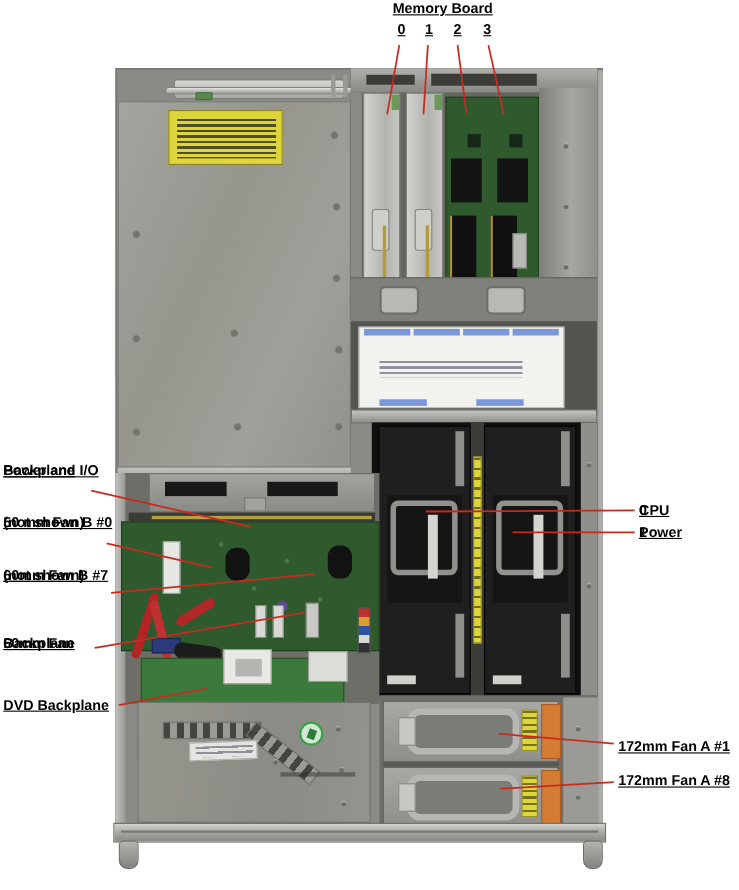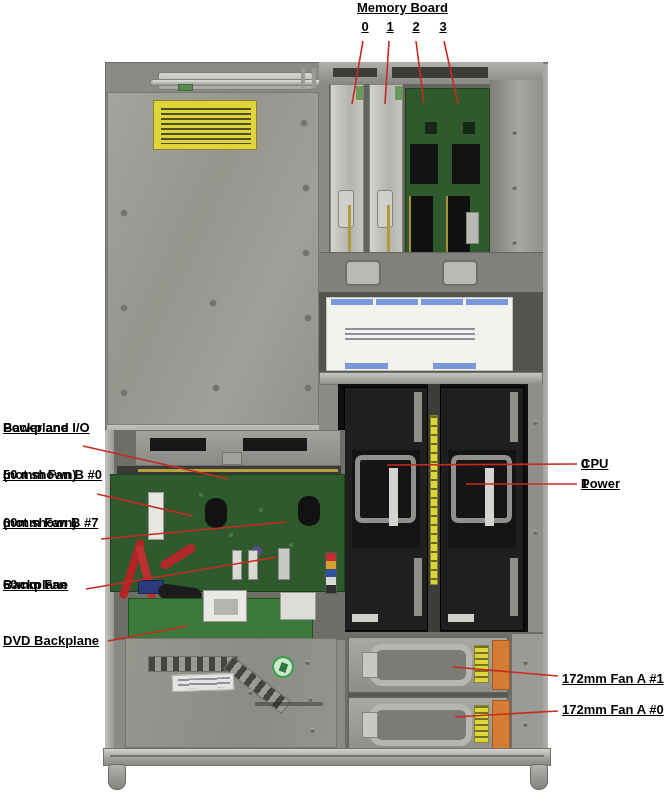--- a/index.html
+++ b/index.html
@@ -270,16 +270,16 @@
   </div>
   <div class="cpu-row" style="left:581px;top:476px;">
     <i class="n">1</i>
     <i>Power</i>
   </div>
 
   <div class="lbl" style="left:562px;top:671px;">
     <span>172mm Fan A #1</span>
   </div>
   <div class="lbl" style="left:562px;top:702px;">
-    <span>172mm Fan A #0</span>
+    <span>172mm Fan A #8</span>
   </div>
 
 </div>
 
 </body></html>

